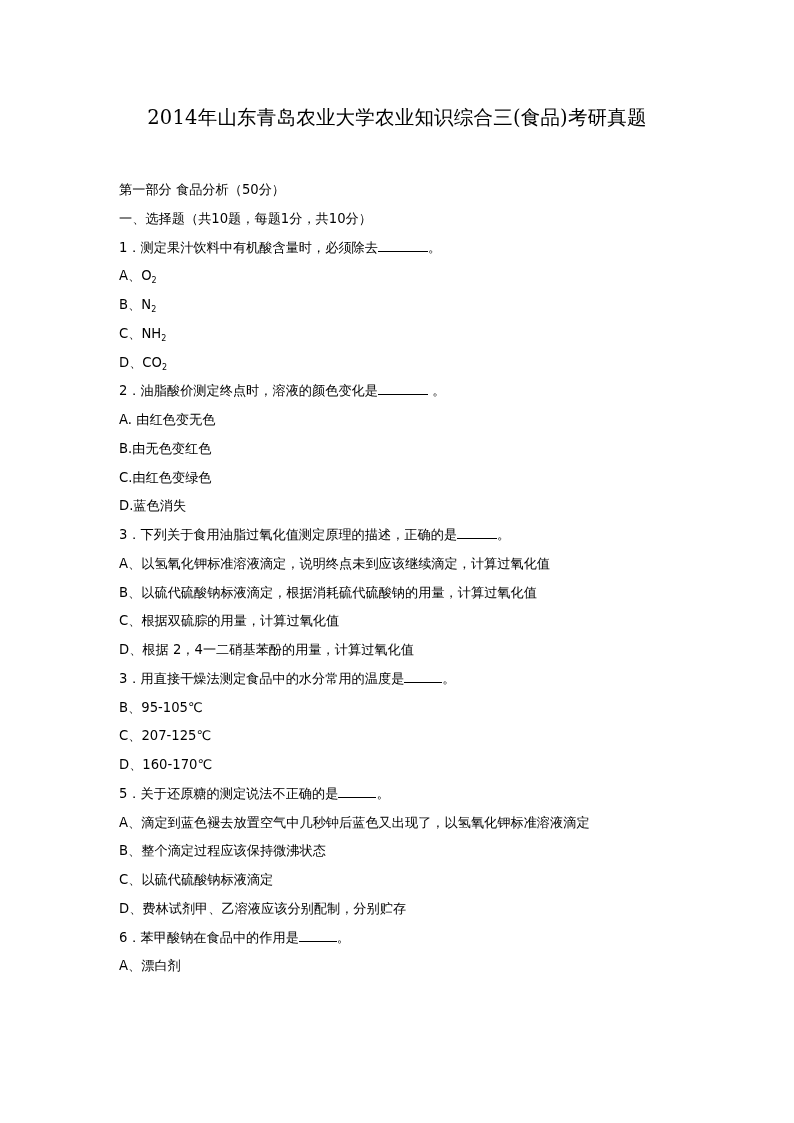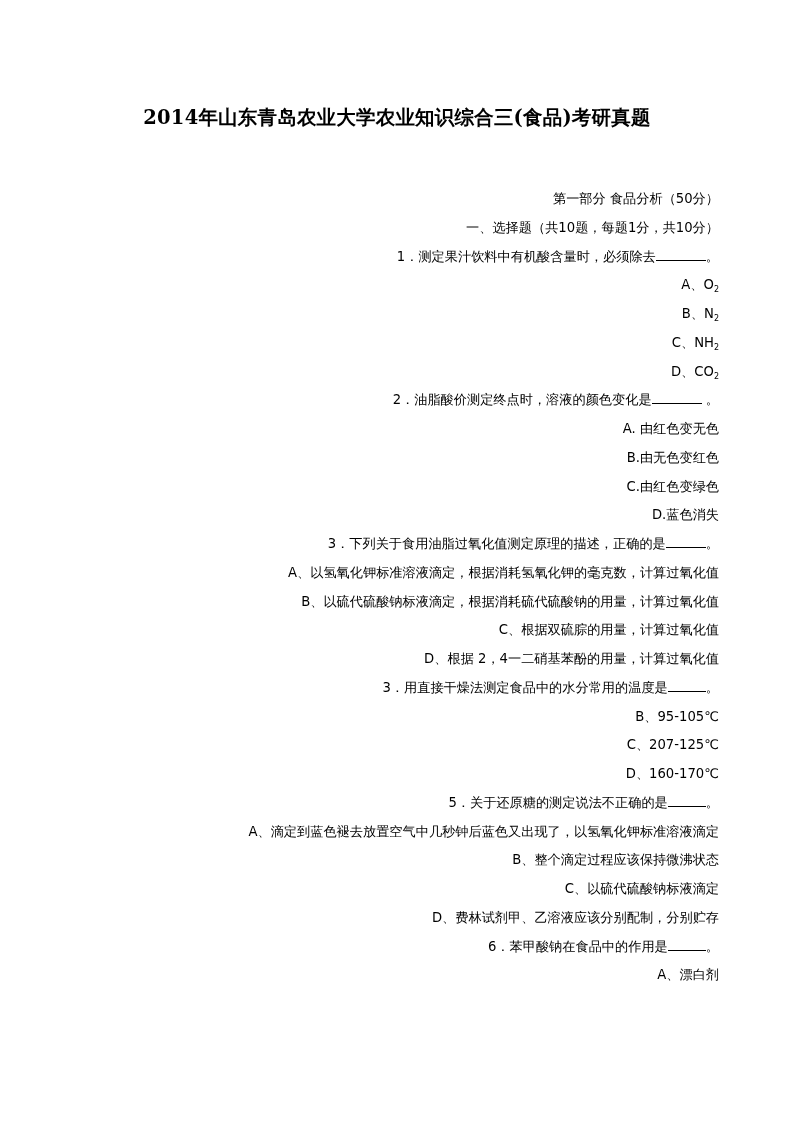--- a/index.html
+++ b/index.html
@@ -24,31 +24,30 @@
       background: #ffffff;
     }
     .title {
       position: absolute;
       top: 103px;
       left: 0;
       width: 794px;
       text-align: center;
       font-family: "DejaVu Serif", "Liberation Serif", serif;
       font-size: 19.5px;
-      font-weight: bold;
+      font-weight: normal;
       letter-spacing: 0.2px;
       line-height: 30px;
       white-space: nowrap;
     }
     .body {
       position: absolute;
-      top: 185px;
+      top: 176px;
       left: 119px;
       width: 600px;
-      text-align: right;
     }
     .line {
       height: 28.75px;
       line-height: 28.75px;
       font-size: 13.2px;
       white-space: nowrap;
     }
     .blank {
       display: inline-block;
       border-bottom: 1px solid #000;
@@ -82,21 +81,21 @@
       <span>2．油脂酸价测定终点时，溶液的颜色变化是</span><span class="blank w6"></span><span> 。</span>
     </div>
     <div class="line"><span>A. </span><span>由红色变无色</span></div>
     <div class="line"><span>B.</span><span>由无色变红色</span></div>
     <div class="line"><span>C.</span><span>由红色变绿色</span></div>
     <div class="line"><span>D.</span><span>蓝色消失</span></div>
 
     <div class="line">
       <span>3．下列关于食用油脂过氧化值测定原理的描述，正确的是</span><span class="blank w5"></span><span>。</span>
     </div>
-    <div class="line"><span>A、</span><span>以氢氧化钾标准溶液滴定，根据消耗氢氧化钾的毫克数，计算过氧化值</span></div>
+    <div class="line"><span>A、</span><span>以氢氧化钾标准溶液滴定，说明终点未到应该继续滴定，计算过氧化值</span></div>
     <div class="line"><span>B、</span><span>以硫代硫酸钠标液滴定，根据消耗硫代硫酸钠的用量，计算过氧化值</span></div>
     <div class="line"><span>C、</span><span>根据双硫腙的用量，计算过氧化值</span></div>
     <div class="line"><span>D、</span><span>根据 2，4一二硝基苯酚的用量，计算过氧化值</span></div>
 
     <div class="line">
       <span>3．用直接干燥法测定食品中的水分常用的温度是</span><span class="blank w4"></span><span>。</span>
     </div>
     <div class="line"><span>B、</span><span>95-105℃</span></div>
     <div class="line"><span>C、</span><span>207-125℃</span></div>
     <div class="line"><span>D、</span><span>160-170℃</span></div>

